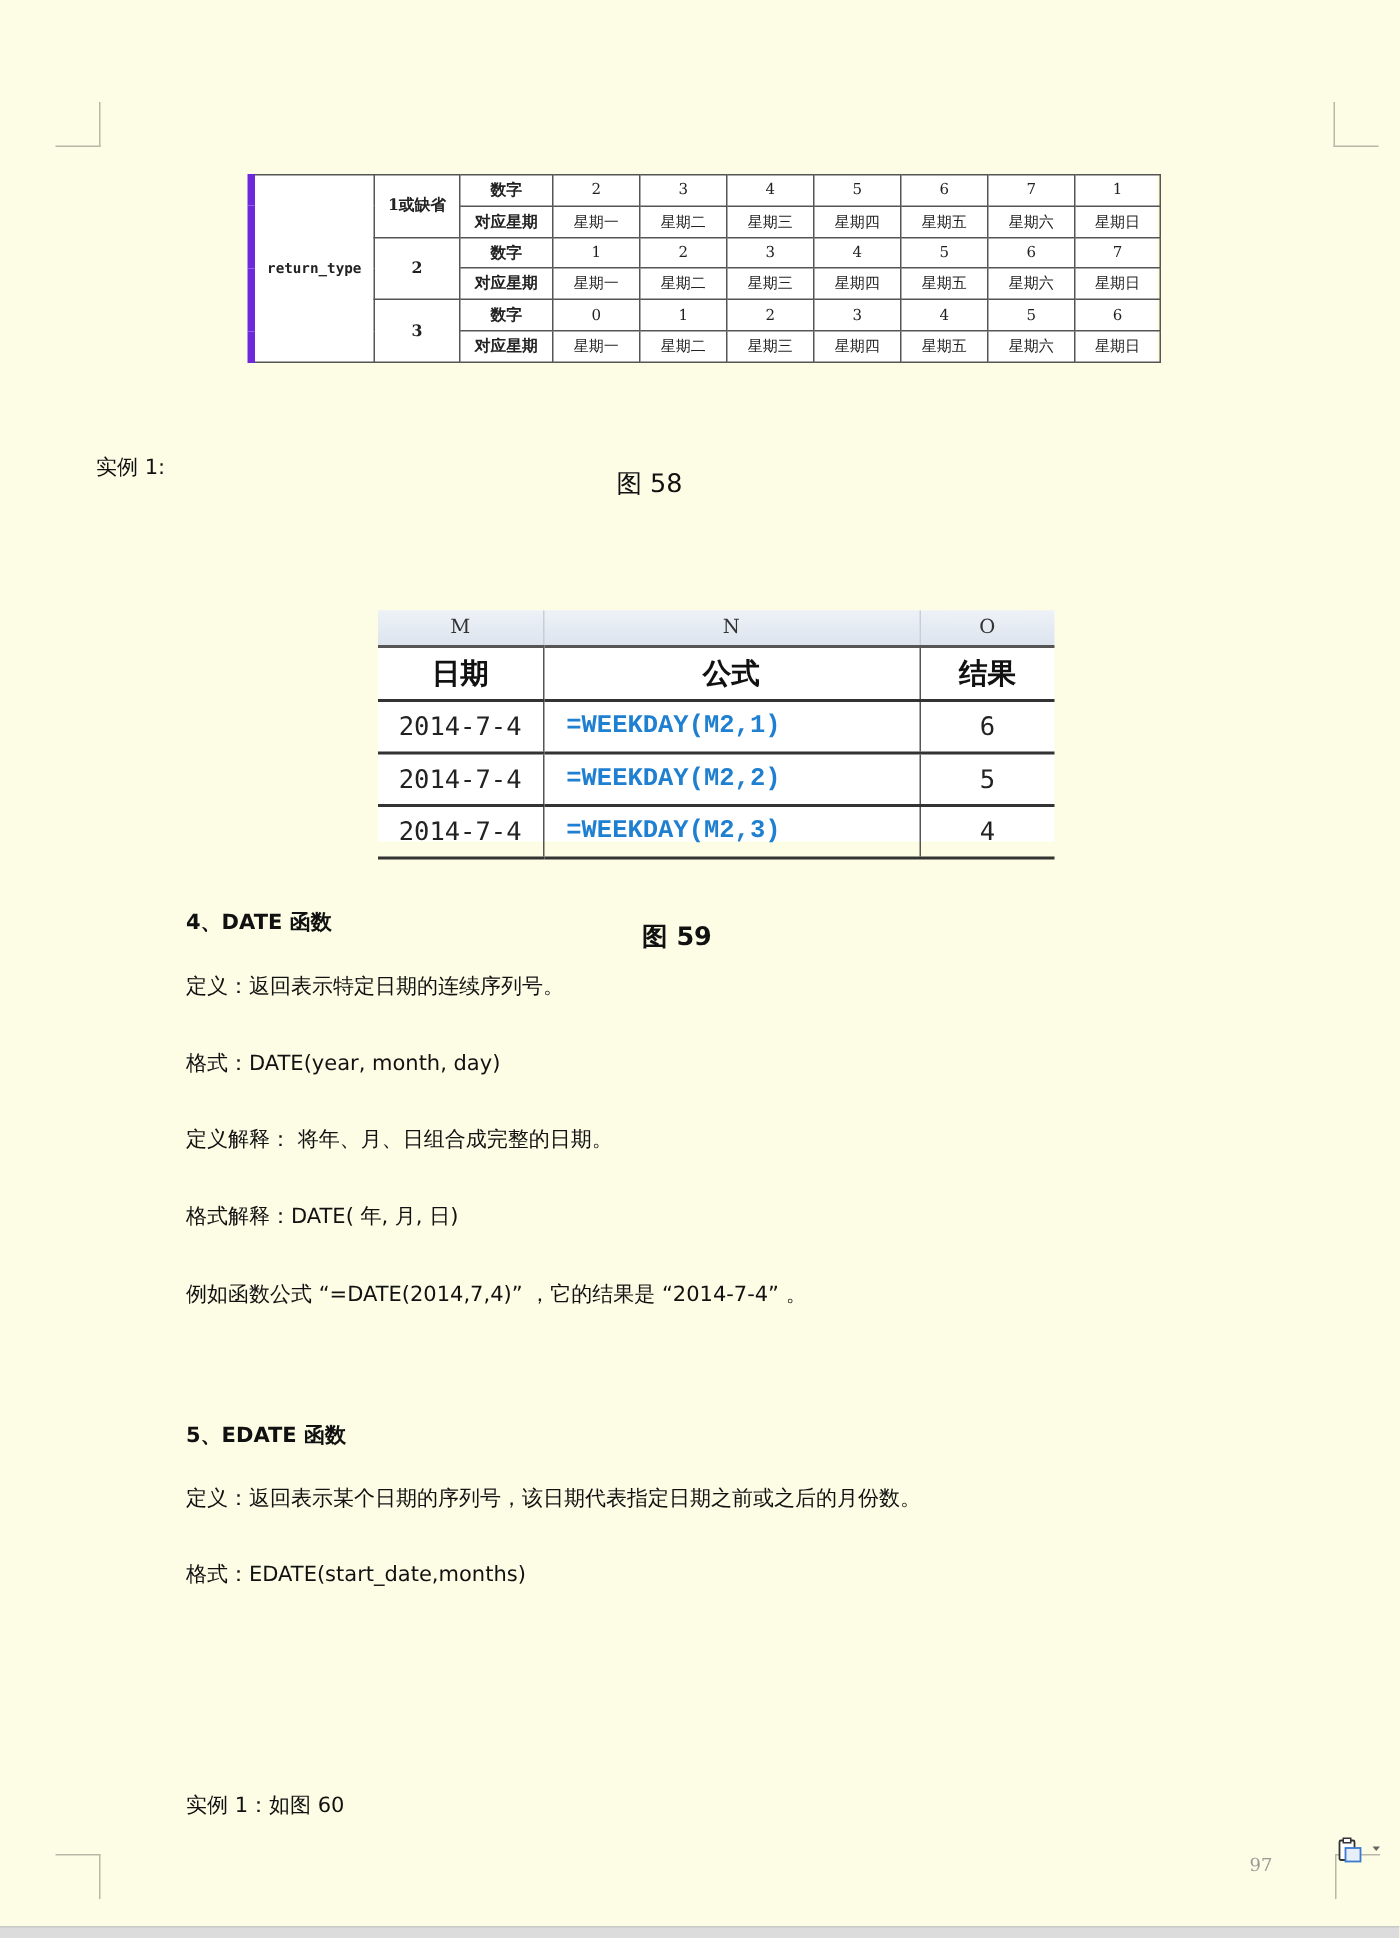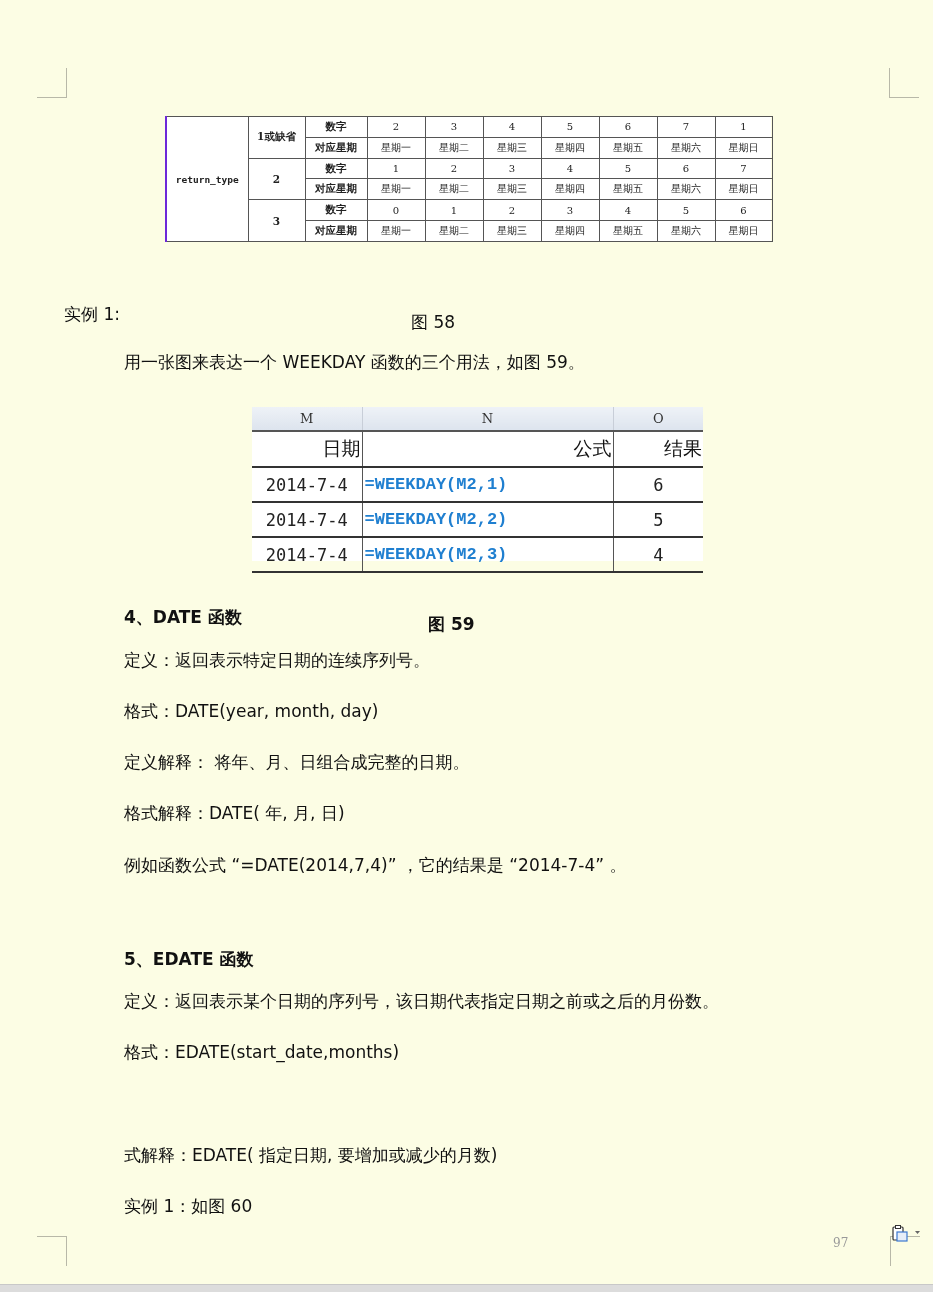--- a/index.html
+++ b/index.html
@@ -15,34 +15,34 @@
   .c-tl { left: 37px; top: 68px; width: 29px; height: 29px; border-right-width: 1px; border-bottom-width: 1px; }
   .c-tr { left: 889px; top: 68px; width: 29px; height: 29px; border-left-width: 1px; border-bottom-width: 1px; }
   .c-bl { left: 37px; top: 1236px; width: 29px; height: 29px; border-right-width: 1px; border-top-width: 1px; }
   .c-br { left: 890px; top: 1236px; width: 29px; height: 29px; border-left-width: 1px; border-top-width: 1px; }
 
   
   .fig58 { position: absolute; left: 165px; top: 116px; width: 606px; height: 126px; background: #ffffff; }
   .fig58 table { border-collapse: collapse; width: 606px; height: 126px; table-layout: fixed; }
   .fig58 td { border: 1px solid #555; text-align: center; font-size: 10px; padding: 0; color: #222; font-family: "DejaVu Serif", serif; }
   .fig58 td.hd { font-weight: bold; font-size: 10.5px; }
-  .fig58 td.rt { font-family: "DejaVu Sans Mono", monospace; font-weight: bold; font-size: 9.5px; border-left: 2px solid #6d28d9; }
+  .fig58 td.rt { font-family: "DejaVu Sans Mono", monospace; font-weight: bold; font-size: 9.5px; border-left: 5px solid #6d28d9; }
 
   .caption { position: absolute; font-size: 17px; margin-top: 40px; }
-  .para { position: absolute; font-size: 17px; white-space: nowrap; }
+  .para { position: absolute; font-size: 14px; white-space: nowrap; }
   .bold { font-weight: bold; }
 
   
   .fig59 { position: absolute; left: 252px; top: 407px; width: 451px; height: 154px; background: #fff; }
   .fig59 table { border-collapse: collapse; width: 451px; table-layout: fixed; }
   .fig59 .colhdr td { background: linear-gradient(#eef2f7,#dde4ee); height: 21px; font-family: "DejaVu Serif", serif; font-size: 13px; color: #333; text-align: center; border-right: 1px solid #c8ced8; border-bottom: 2px solid #555; }
-  .fig59 .hdr td { height: 32px; font-weight: normal; font-size: 19px; text-align: right; border-right: 1px solid #555; border-bottom: 2px solid #333; }
+  .fig59 .hdr td { height: 32px; font-weight: bold; font-size: 19px; text-align: center; border-right: 1px solid #555; border-bottom: 2px solid #333; }
   .fig59 .row td { height: 31px; font-size: 17px; border-right: 1px solid #555; border-bottom: 2px solid #333; font-family: "DejaVu Sans Mono", monospace; }
   .fig59 .row td.date { text-align: center; color: #222; }
-  .fig59 .row td.formula { color: #1f7fd0; font-weight: bold; padding-left: 2px; font-family: "Liberation Mono", monospace; }
+  .fig59 .row td.formula { color: #1f7fd0; font-weight: bold; padding-left: 15px; font-family: "Liberation Mono", monospace; }
   .fig59 .row td.res { text-align: center; color: #222; }
   .fig59 td:last-child { border-right: none; }
 
   .pagenum { position: absolute; left: 833px; top: 1236px; font-size: 12px; color: #999; font-family: "DejaVu Serif", serif; }
   .paste-icon { position: absolute; left: 891px; top: 1224px; width: 32px; height: 22px; cursor: pointer; }
   .bottom-bar { position: absolute; left: 0; top: 1284px; width: 933px; height: 8px; background: #dcdcdc; border-top: 1px solid #c8c8c8; }
 </style>
 </head>
 <body>
 
@@ -131,21 +131,20 @@
         <td>星期六</td>
         <td>星期日</td>
       </tr>
     </tbody>
       </table>
   </div>
 
   <div class="caption" style="left:411px; top:271px;">图  58</div>
 
   <div class="para" style="left:64px; top:303px;">实例  1:</div>
-  <div class="para" style="left:124px; top:351px;">用一张图来表达一个  WEEKDAY  函数的三个用法，如图  59。</div>
 
   <div class="fig59">
     <table>
       <colgroup>
           <col style="width:110px">
           <col style="width:251px">
           <col style="width:90px">
         </colgroup>
       <tbody>
           <tr class="colhdr">
@@ -182,21 +181,20 @@
   <div class="para bold" style="left:124px; top:606px;">4、DATE  函数</div>
   <div class="para" style="left:124px; top:649px;">定义：返回表示特定日期的连续序列号。</div>
   <div class="para" style="left:124px; top:700px;">格式：DATE(year, month, day)</div>
   <div class="para" style="left:124px; top:751px;">定义解释：  将年、月、日组合成完整的日期。</div>
   <div class="para" style="left:124px; top:802px;">格式解释：DATE( 年, 月, 日)</div>
   <div class="para" style="left:124px; top:854px;">例如函数公式 “=DATE(2014,7,4)” ，它的结果是 “2014-7-4” 。</div>
 
   <div class="para bold" style="left:124px; top:948px;">5、EDATE  函数</div>
   <div class="para" style="left:124px; top:990px;">定义：返回表示某个日期的序列号，该日期代表指定日期之前或之后的月份数。</div>
   <div class="para" style="left:124px; top:1041px;">格式：EDATE(start_date,months)</div>
-  <div class="para" style="left:124px; top:1144px;">式解释：EDATE( 指定日期, 要增加或减少的月数)</div>
   <div class="para" style="left:124px; top:1195px;">实例  1：如图  60</div>
 
   <div class="pagenum">97</div>
 
   <div class="paste-icon">
     <svg width="32" height="22" viewBox="0 0 32 22">
       <rect x="2" y="3" width="10" height="13" rx="1" fill="#fff" stroke="#333" stroke-width="1.2"></rect>
       <rect x="4.5" y="1.5" width="5" height="3" fill="#fff" stroke="#333" stroke-width="1"></rect>
       <rect x="6" y="8" width="10" height="9" fill="#e6eef8" stroke="#3b78d0" stroke-width="1.2"></rect>
       <path d="M24 7 L29 7 L26.5 10 Z" fill="#666"></path>

